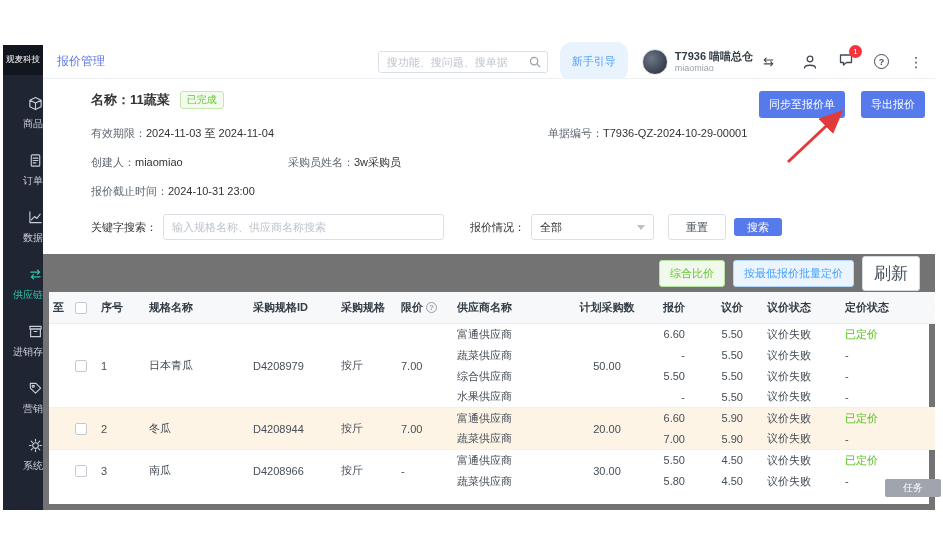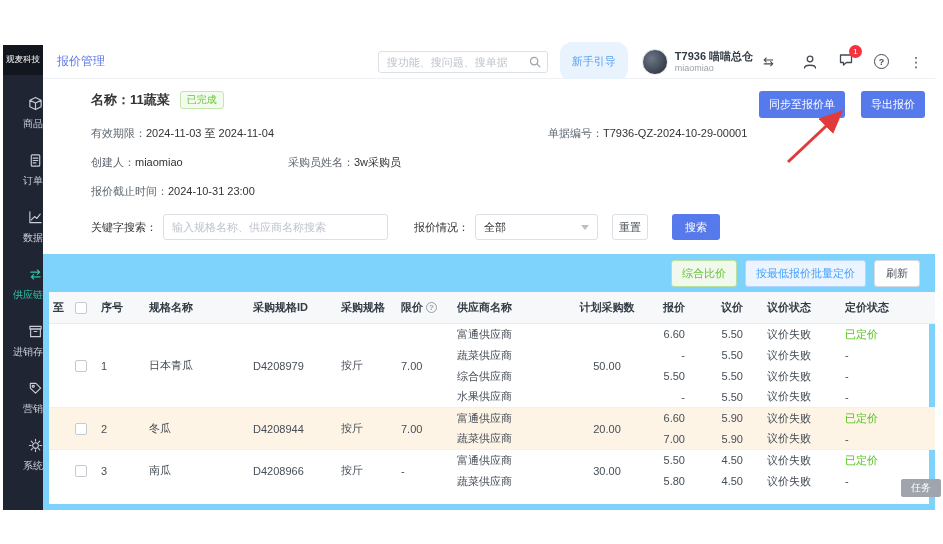--- a/index.html
+++ b/index.html
@@ -34,47 +34,47 @@
   .account-sub { font-size:9px; color:#9aa2ac; }
   .swap-icon { margin-left:10px; font-size:13px; color:#454c55; cursor:pointer; }
   .topbar-icons { display:flex; align-items:center; gap:20px; margin-left:28px; }
   .topbar-icons svg { width:16px; height:16px; stroke:#434a54; fill:none; stroke-width:1.3; stroke-linecap:round; stroke-linejoin:round; cursor:pointer; }
   .chat-wrap { position:relative; }
   .badge { position:absolute; top:-7px; right:-8px; background:#f5333f; color:#fff; font-size:8px; min-width:13px; height:13px; border-radius:7px; display:flex; align-items:center; justify-content:center; padding:0 2px; }
   .help-icon { width:15px; height:15px; border:1.4px solid #434a54; border-radius:50%; font-size:9px; font-weight:bold; color:#434a54; display:flex; align-items:center; justify-content:center; cursor:pointer; }
   .more-icon { font-size:14px; color:#434a54; cursor:pointer; }
 
   
-  .content { flex:1; background:#7dd3fc; overflow:hidden; }
+  .content { flex:1; background:#737373; overflow:hidden; }
 
   .summary-card { background:#fff; padding:12px 12px 14px 48px; position:relative; }
   .title-row { display:flex; align-items:center; }
   .name-label,.name-value { font-size:13px; font-weight:bold; color:#333; }
   .status-badge { margin-left:10px; font-size:10px; font-weight:normal; color:#67c23a; background:#f3faee; border:1px solid #c4e7ab; border-radius:3px; padding:1px 6px; }
   .card-actions { position:absolute; top:12px; right:10px; display:flex; gap:16px; }
   .btn-primary { background:#5679ec; color:#fff; border:none; border-radius:3px; font-size:11px; padding:6px 10px; cursor:pointer; font-family:inherit; }
 
   .info-grid { margin-top:17px; display:grid; grid-template-columns:197px 260px 1fr; row-gap:14px; font-size:11px; }
   .info-label { color:#5d6670; }
   .info-value { color:#333; }
   .gc13 { grid-column:1/3; } .gc3 { grid-column:3; } .gc1 { grid-column:1; } .gc24 { grid-column:2/4; } .gc14 { grid-column:1/4; }
 
   .filter-row { margin-top:15px; display:flex; align-items:center; font-size:11px; color:#333; }
-  .keyword-input { margin-left:6px; width:225px; height:26px; border:1px solid #dcdfe6; border-radius:3px; font-size:11px; padding:0 8px; color:#333; outline:none; font-family:inherit; }
+  .keyword-input { margin-left:6px; width:281px; height:26px; border:1px solid #dcdfe6; border-radius:3px; font-size:11px; padding:0 8px; color:#333; outline:none; font-family:inherit; }
   .keyword-input::placeholder { color:#bec4cd; }
   .quote-label { margin-left:26px; }
   .select { margin-left:6px; width:123px; height:26px; background:#fff; border:1px solid #dcdfe6; border-radius:3px; display:flex; align-items:center; justify-content:space-between; padding:0 8px; cursor:pointer; }
   .chev { width:0; height:0; border-left:4px solid transparent; border-right:4px solid transparent; border-top:5px solid #b9c0c8; }
-  .reset-btn { margin-left:14px; height:26px; padding:0 6px; background:#fff; border:1px solid #dcdfe6; border-radius:3px; font-size:11px; color:#4a525c; cursor:pointer; font-family:inherit; }
-  .search-btn { margin-left:24px; height:26px; padding:0 13px; background:#5679ec; border:none; border-radius:3px; font-size:11px; color:#fff; cursor:pointer; font-family:inherit; }
+  .reset-btn { margin-left:14px; height:26px; padding:0 17px; background:#fff; border:1px solid #dcdfe6; border-radius:3px; font-size:11px; color:#4a525c; cursor:pointer; font-family:inherit; }
+  .search-btn { margin-left:8px; height:18px; padding:0 13px; background:#5679ec; border:none; border-radius:3px; font-size:11px; color:#fff; cursor:pointer; font-family:inherit; }
 
   .action-bar { height:38px; display:flex; align-items:center; justify-content:flex-end; gap:8px; padding:0 15px;margin-left:8px; }
   .btn-plain-green { background:#f0f9eb; border:1px solid #b7e1a1; color:#67c23a; font-size:11px; padding:5px 10px; border-radius:3px; cursor:pointer; font-family:inherit; }
   .btn-plain-blue { background:#ecf5ff; border:1px solid #b3d8ff; color:#409eff; font-size:11px; padding:5px 10px; border-radius:3px; cursor:pointer; font-family:inherit; }
-  .btn-default { background:#fff; border:1px solid #d5dae1; color:#4a525c; font-size:11px; padding:5px 11px; border-radius:3px; cursor:pointer; font-family:inherit; }
+  .btn-default { background:#fff; border:1px solid #d5dae1; color:#4a525c; font-size:17px; padding:5px 11px; border-radius:3px; cursor:pointer; font-family:inherit; }
 
   
   .table-card { background:#fff; margin:0 6px; min-height:212px; }
   table { width:100%; border-collapse:collapse; table-layout:fixed; font-size:11px; }
   thead th { background:#f6f8fa; color:#333b44; font-weight:bold; text-align:left; padding:8px 4px; border-bottom:1px solid #e9edf2; }
   thead th.ctr { text-align:center; }
   thead th.num { text-align:right; padding-right:20px; }
   thead th.op { text-align:right; padding-right:14px; }
   tbody td { padding:2px 4px; height:21px; color:#454d57; vertical-align:middle; }
   tr.grp td { border-top:1px solid #edf0f4; }
@@ -82,21 +82,21 @@
   td.num { text-align:right; padding-right:20px; }
   td.ctr { text-align:center; }
   td.green { color:#52c41a; }
   td.op { text-align:right; padding-right:14px; }
   .checkbox { display:inline-block; width:12px; height:12px; border:1px solid #c4cad2; border-radius:2px; background:#fff; vertical-align:middle; cursor:pointer; }
   .info-dot { display:inline-flex; width:11px; height:11px; border:1px solid #98a0aa; border-radius:50%; color:#98a0aa; font-size:8px; align-items:center; justify-content:center; margin-left:3px; vertical-align:1px; }
   .info-dot::after { content:"?"; }
 
   
   .annotation { position:absolute; top:0; left:0; pointer-events:none; z-index:60; }
-  .task-tag { position:absolute; top:479px; right:2px; background:#a0a5ad; color:#fff; font-size:10px; padding:2px 10px; border-radius:2px; z-index:50; cursor:pointer; }
+  .task-tag { position:absolute; top:479px; right:2px; background:#a0a5ad; color:#fff; font-size:10px; padding:2px 18px; border-radius:2px; z-index:50; cursor:pointer; }
 </style>
 </head>
 <body>
 
 <div class="page">
   <div class="app">
 
     <aside class="sidebar">
       <div class="logo">观麦科技</div>
       <nav class="nav">

